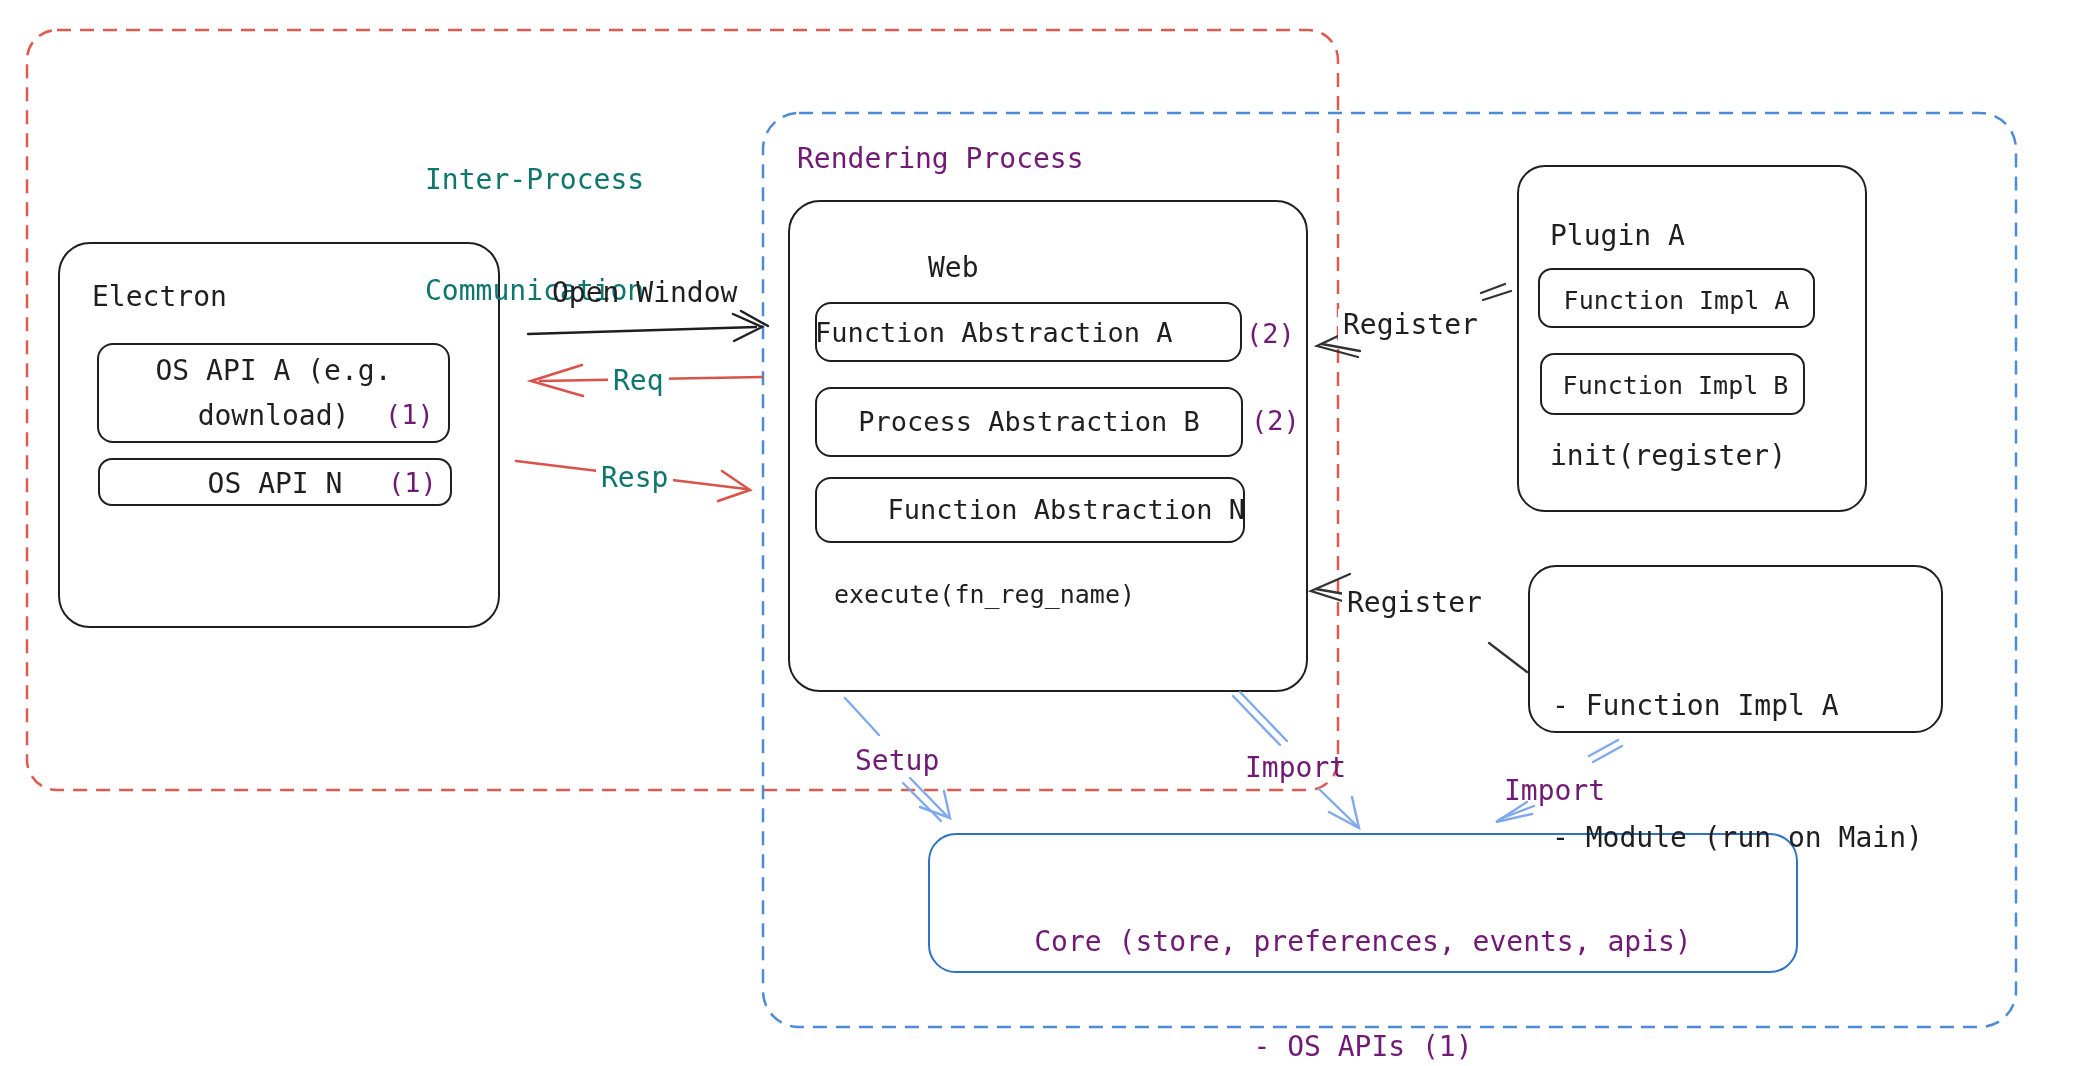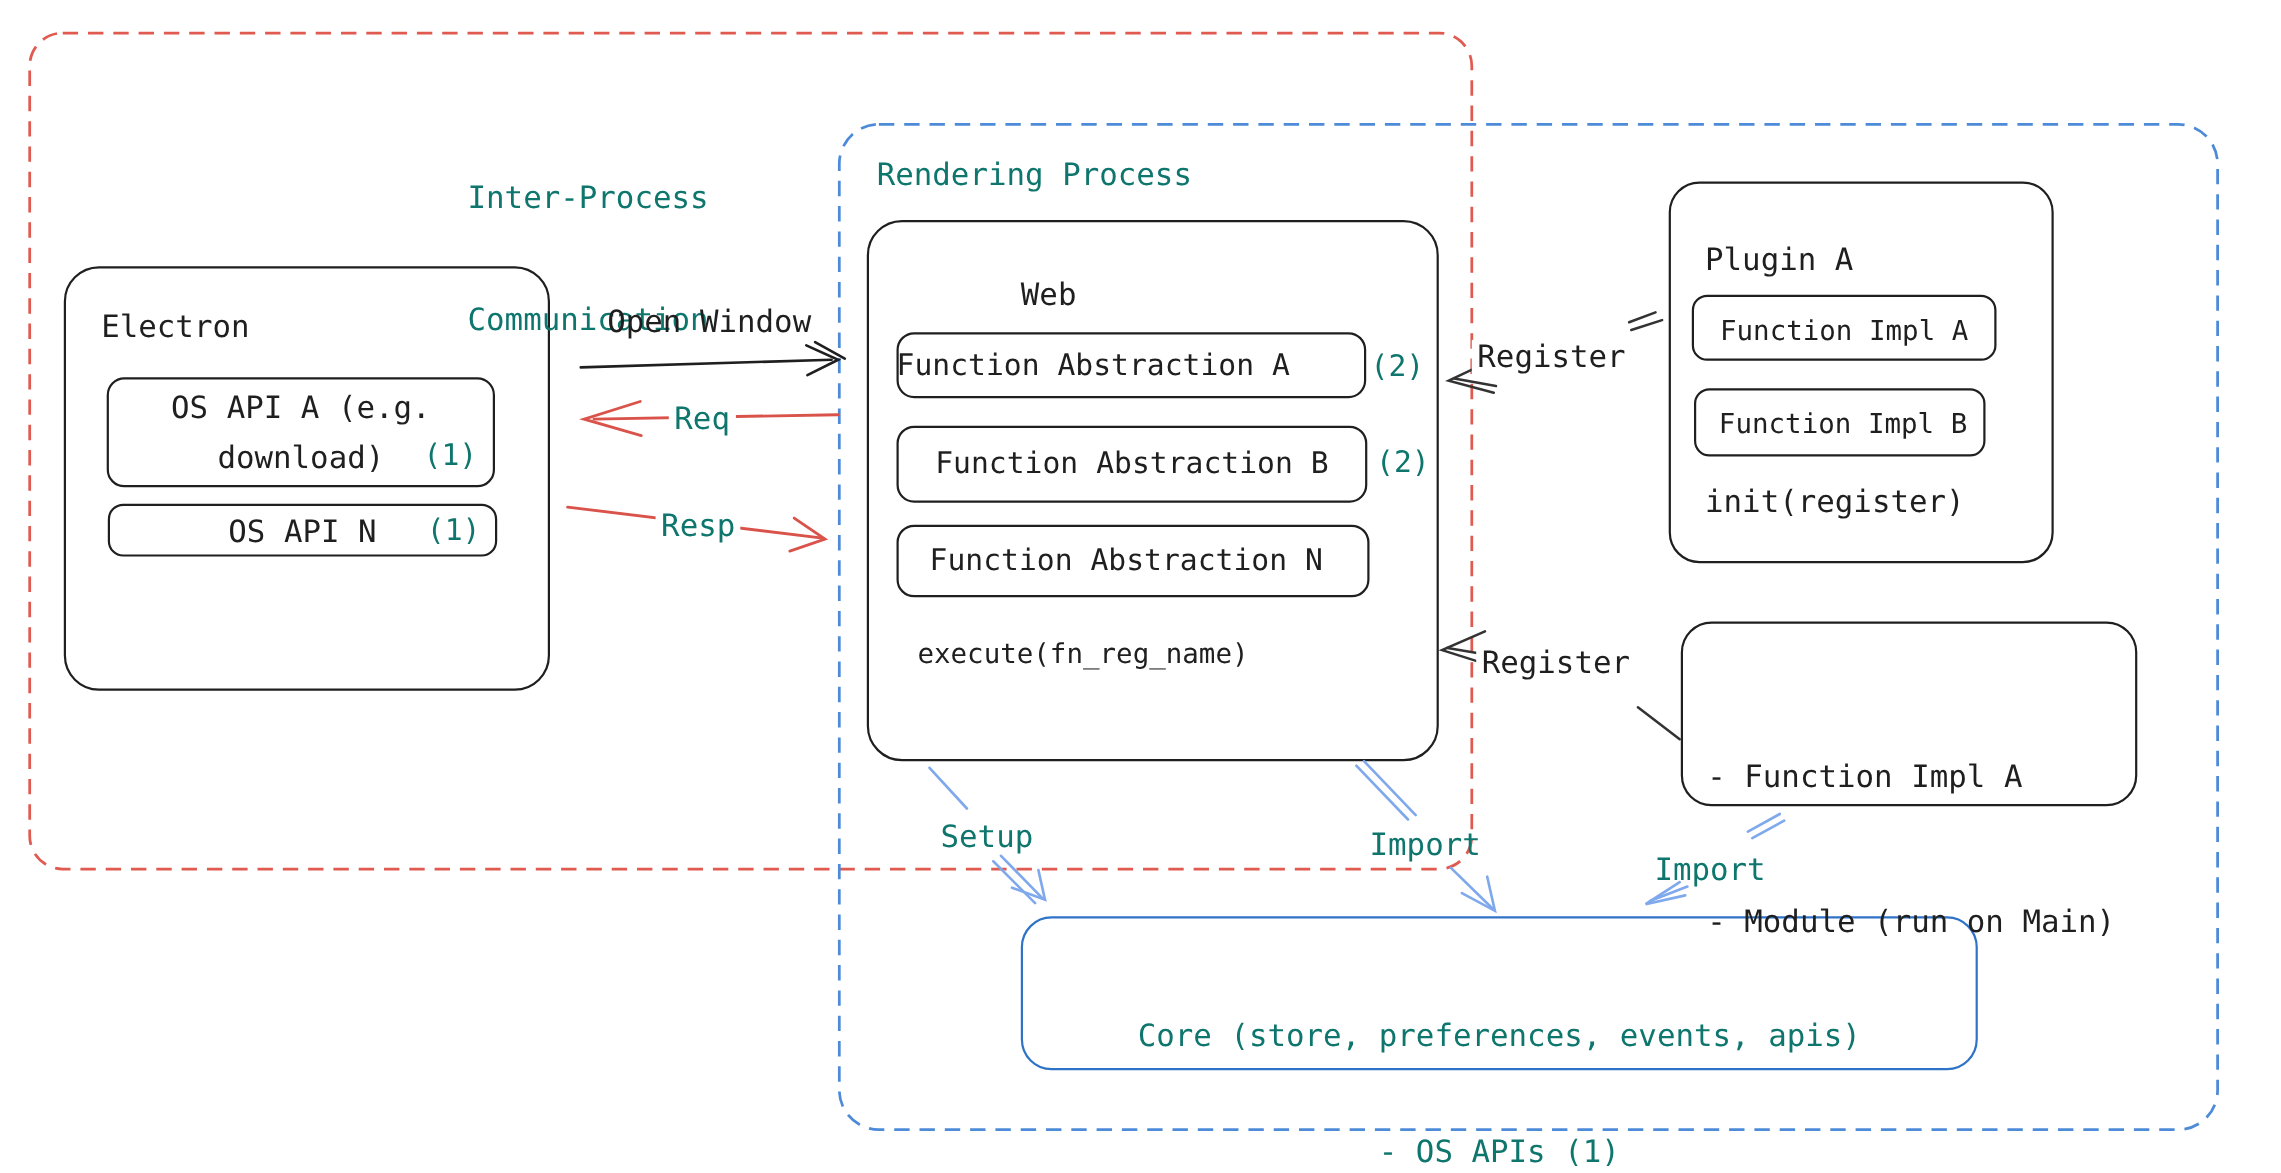--- a/index.html
+++ b/index.html
@@ -12,21 +12,21 @@
   .r28{border-radius:28px;}
   .r16{border-radius:16px;}
   .r14{border-radius:14px;}
   .blue-box{border-color:#2f73c7;}
   svg.overlay{position:absolute;left:0;top:0;z-index:2;pointer-events:none;}
   .lbl{position:absolute;z-index:3;white-space:pre;line-height:1.15;}
   .t28{font-size:28px;}
   .t27{font-size:27px;}
   .t25{font-size:25px;}
   .red{color:#0f766e;}
-  .blue{color:#0f766e;}
+  .blue{color:#701a75;}
   .ctr{text-align:center;white-space:pre;}
   .mask{background:#ffffff;padding:0 5px;}
   .lh37{line-height:37px;}
   .lh44{line-height:44px;}
   .lh35{line-height:35px;}
 </style>
 </head>
 <body>
 
 <div id="canvas">
@@ -115,23 +115,23 @@
   <div class="lbl t28" style="left:92px;top:281px;">Electron</div>
   <div class="lbl t28 ctr" style="left:97px;top:355px;width:353px;">OS API A (e.g.</div>
   <div class="lbl t28 ctr" style="left:97px;top:400px;width:353px;">download)</div>
   <div class="lbl t27 blue" style="left:385px;top:399px;">(1)</div>
   <div class="lbl t28 ctr" style="left:98px;top:468px;width:354px;">OS API N</div>
   <div class="lbl t27 blue" style="left:388px;top:467px;">(1)</div>
 
   <div class="lbl t28" style="left:928px;top:252px;">Web</div>
   <div class="lbl t27 ctr" style="left:815px;top:317px;width:345px;">Function Abstraction A</div>
   <div class="lbl t27 blue" style="left:1246px;top:318px;">(2)</div>
-  <div class="lbl t27 ctr" style="left:815px;top:406px;width:428px;">Function Abstraction B</div>
+  <div class="lbl t27 ctr" style="left:815px;top:406px;width:428px;">Process Abstraction B</div>
   <div class="lbl t27 blue" style="left:1251px;top:405px;">(2)</div>
-  <div class="lbl t27 ctr" style="left:845px;top:494px;width:346px;text-align:right;">Function Abstraction N</div>
+  <div class="lbl t27 ctr" style="left:815px;top:494px;width:430px;text-align:right;">Function Abstraction N</div>
   <div class="lbl t25" style="left:834px;top:581px;">execute(fn_reg_name)</div>
 
   <div class="lbl t28" style="left:1550px;top:220px;">Plugin A</div>
   <div class="lbl t25 ctr" style="left:1538px;top:287px;width:277px;">Function Impl A</div>
   <div class="lbl t25 ctr" style="left:1540px;top:372px;width:271px;">Function Impl B</div>
   <div class="lbl t28" style="left:1550px;top:440px;">init(register)</div>
 
   <div class="lbl t28 lh44" style="left:1552px;top:596px;">
     <div>- Function Impl A</div>
     <div>- Module (run on Main)</div>

